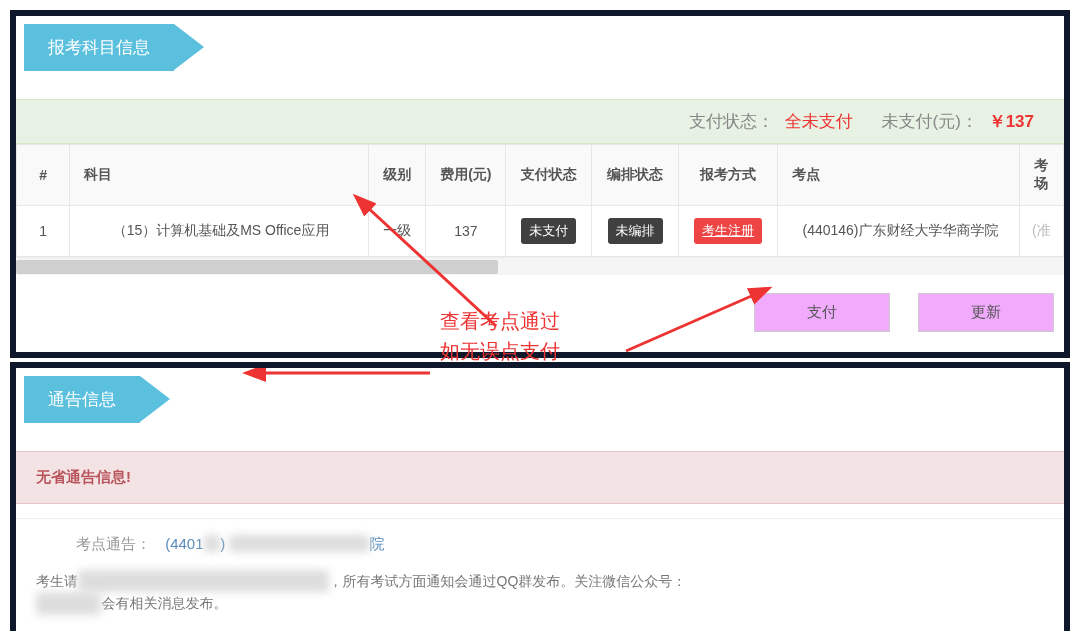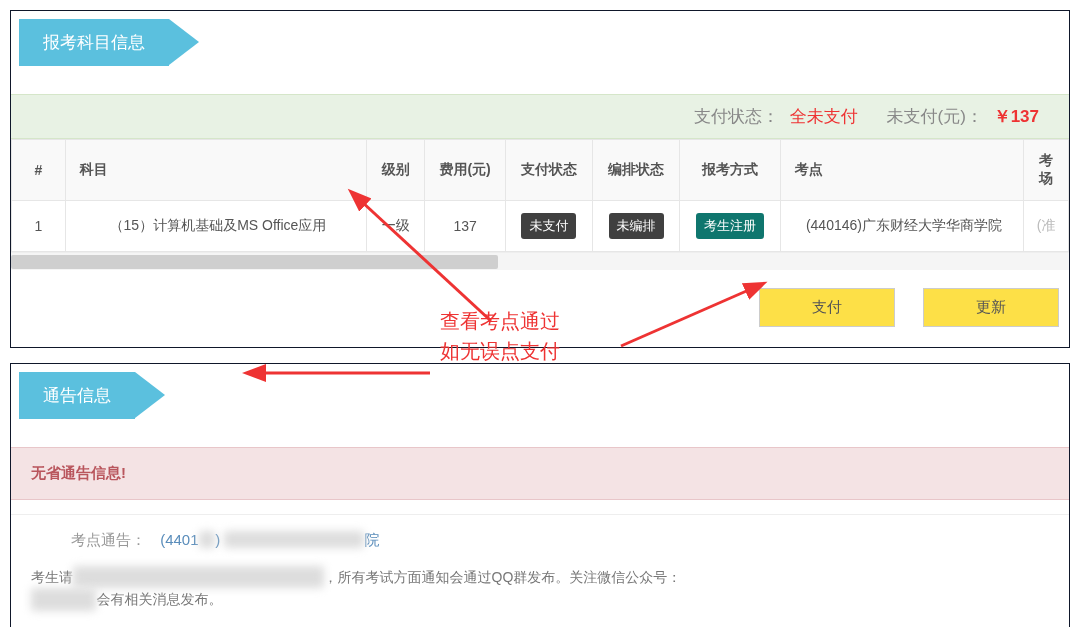--- a/index.html
+++ b/index.html
@@ -8,22 +8,22 @@
       box-sizing: border-box;
     }
     body {
       font-family: "Microsoft YaHei", "PingFang SC", sans-serif;
       background: #fff;
       padding: 10px;
       font-size: 14px;
       color: #555;
     }
     .panel {
-      border: 1px solid #0f172a;
-      margin-bottom: 15px;
+      border: 6px solid #0f172a;
+      margin-bottom: 4px;
       position: relative;
     }
     .tab-header {
       background: #5bc0de;
       color: #fff;
       padding: 12px 24px;
       font-size: 17px;
       display: inline-block;
       position: relative;
       margin: 8px 0 0 8px;
@@ -95,21 +95,21 @@
     .col-site { width: 218px; }
     .col-extra { width: 40px; }
     .badge {
       display: inline-block;
       color: #fff;
       padding: 4px 8px;
       border-radius: 3px;
       font-size: 13px;
     }
     .badge-red { background: #404040; }
-    .badge-teal { background: #0f766e; }
+    .badge-teal { background: #ef4444; text-decoration: underline; }
     .grey-text { color: #bbb; }
     .scrollbar-track {
       height: 18px;
       background: #f5f5f5;
       border-top: 1px solid #eee;
       position: relative;
     }
     .scrollbar-thumb {
       position: absolute;
       left: 0;
@@ -118,21 +118,21 @@
       width: 46%;
       background: #cfcfcf;
       border-radius: 2px;
     }
     .action-row {
       text-align: right;
       padding: 18px 10px 20px;
     }
     .btn {
       display: inline-block;
-      background: #fde047;
+      background: #f0abfc;
       border: 1px solid #ccc;
       padding: 9px 52px;
       font-size: 15px;
       color: #555;
       margin-left: 24px;
       cursor: pointer;
     }
 
     .notice-alert {
       background: #f4e3e4;

